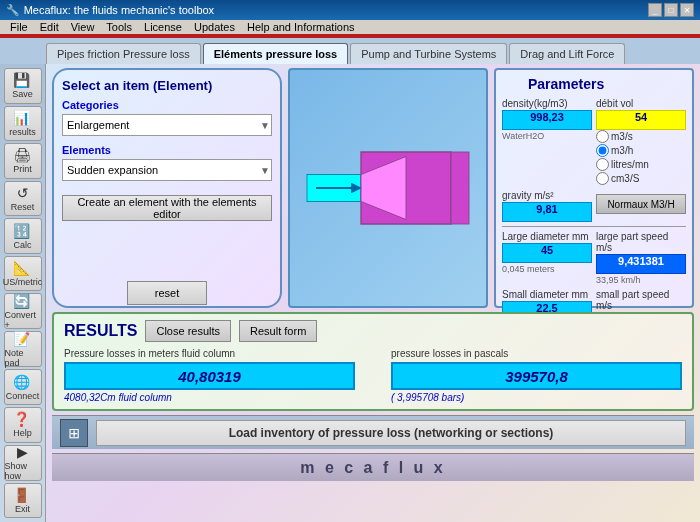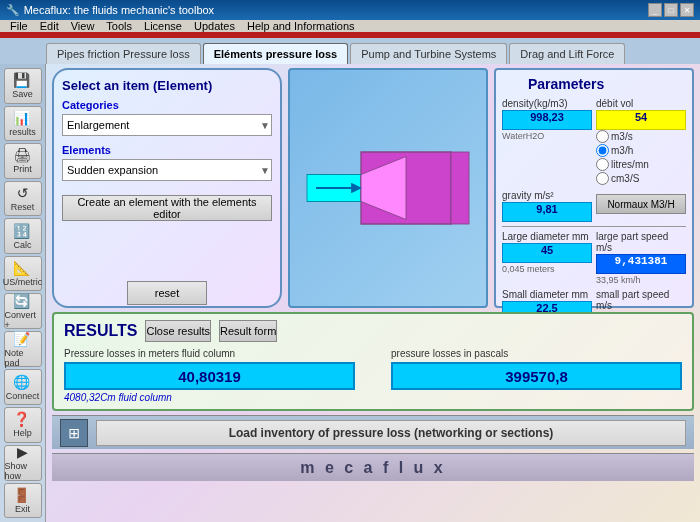--- a/index.html
+++ b/index.html
@@ -34,21 +34,21 @@
       cursor: pointer;
     }
 
     
     .menu-bar {
       background: #d4d0c8;
       height: 18px;
       display: flex;
       align-items: center;
       padding: 0 4px;
-      border-bottom: 6px solid #b91c1c;
+      border-bottom: 4px solid #b91c1c;
       font-size: 11px;
     }
     .menu-item {
       padding: 1px 6px;
       cursor: pointer;
     }
 
     
     .tab-bar {
       display: flex;
@@ -227,21 +227,20 @@
     }
     .param-input.yellow {
       background: #ffff00;
       border-color: #cccc00;
       text-align: center;
     }
     .param-input.blue-dark {
       background: #0066ff;
       color: white;
       border-color: #0044cc;
-      font-family: Liberation Mono, monospace;
     }
     .param-subtext {
       font-size: 9px;
       color: #666;
       margin-top: 1px;
     }
     .radio-group { font-size: 10px; color: #333; }
     .radio-item { display: flex; align-items: center; gap: 2px; margin-bottom: 1px; }
     .normaux-btn {
       width: 100%;
@@ -265,41 +264,42 @@
       padding: 6px 10px;
     }
     .results-header { display: flex; align-items: center; gap: 8px; margin-bottom: 6px; }
     .results-title {
       font-size: 16px;
       font-weight: bold;
       color: #000080;
     }
     .results-btn {
       height: 22px;
-      padding: 0 0;
+      padding: 0 10px;
       background: linear-gradient(to bottom, #e0e0e0, #c8c8c8);
       border: 1px solid #888;
       cursor: pointer;
       font-size: 11px;
     }
     .results-grid { display: flex; gap: 36px; }
     .result-col { flex: 1; }
     .result-col-label { font-size: 10px; color: #333; margin-bottom: 3px; }
     .result-value {
       width: 100%;
       height: 28px;
       background: #00ccff;
       border: 2px solid #0088cc;
       text-align: center;
       font-size: 15px;
       font-weight: bold;
       color: #000080;
       display: flex;
       align-items: center;
       justify-content: center;
+      font-style: italic;
     }
     .result-subtext { font-size: 10px; color: #0000cc; font-style: italic; margin-top: 2px; }
 
     
     .footer-bar {
       height: 34px;
       background: linear-gradient(to bottom, #b0c4d8, #9ab0c8);
       border-top: 1px solid #888;
       display: flex;
       align-items: center;
@@ -576,20 +576,21 @@
       </div>
       <div class="results-grid">
         <div class="result-col">
           <div class="result-col-label">Pressure losses in meters fluid column</div>
           <div class="result-value">40,80319</div>
           <div class="result-subtext">4080,32Cm fluid column</div>
         </div>
         <div class="result-col">
           <div class="result-col-label">pressure losses in pascals</div>
           <div class="result-value">399570,8</div>
+          <div class="result-subtext">( 3,995708 bars)</div>
         </div>
       </div>
     </div>
 
     <div class="footer-bar">
       <div class="footer-icon">
         <span>⊞</span>
       </div>
       <div class="footer-text">Load inventory of pressure loss (networking or sections)</div>
     </div>

